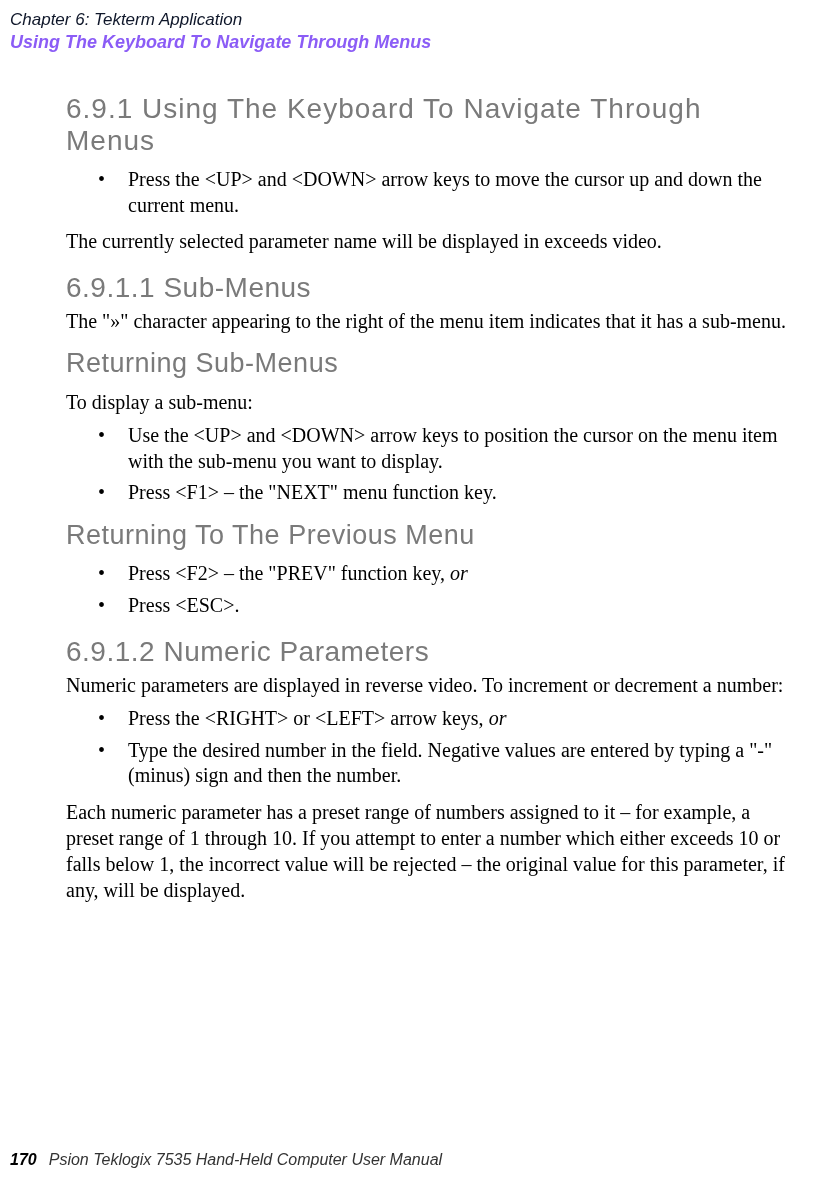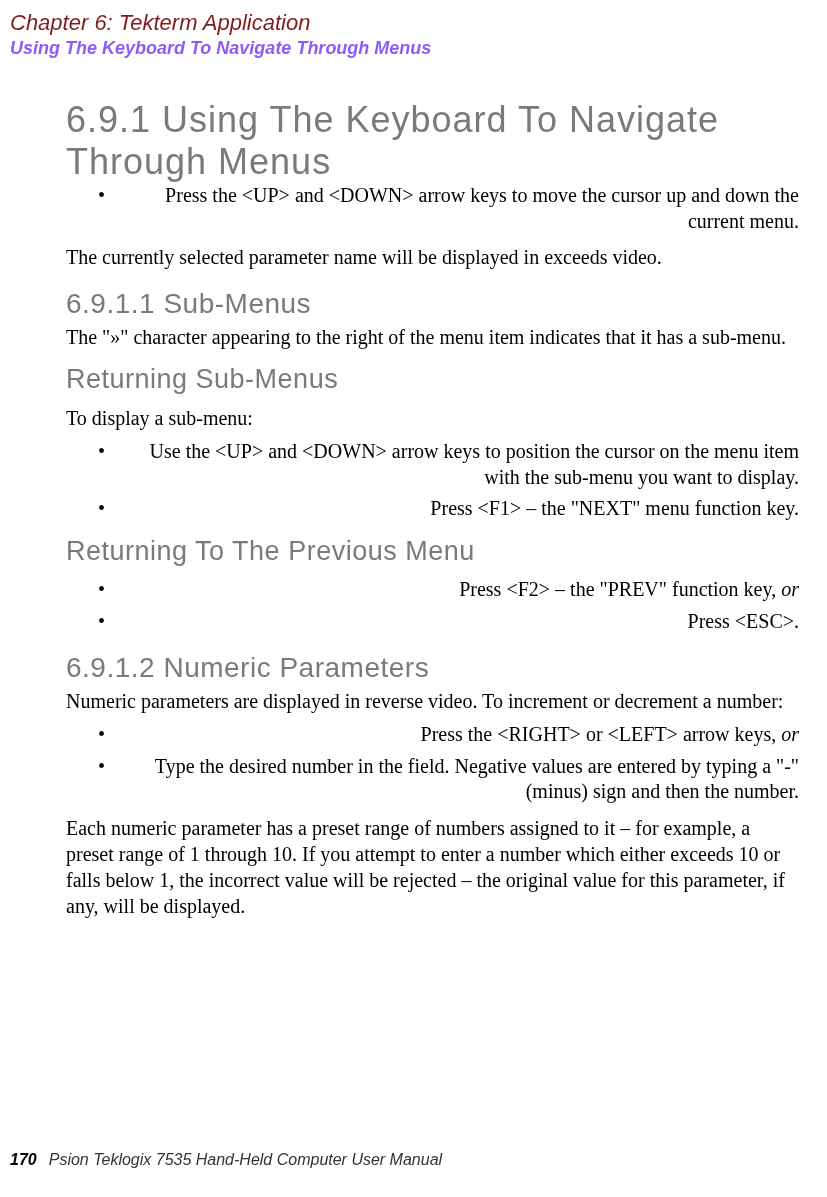--- a/index.html
+++ b/index.html
@@ -16,40 +16,41 @@
       position: relative;
       padding: 10px 28px 0 0;
     }
     .header {
       padding-left: 10px;
       margin-bottom: 40px;
     }
     .chapter-line {
       font-style: italic;
       font-family: Arial, Helvetica, sans-serif;
-      font-size: 22px;
-      color: #7f1d1d;
+      font-size: 17px;
+      color: #0f172a;
       margin-bottom: 2px;
     }
     .header-title {
       font-style: italic;
       font-family: Arial, Helvetica, sans-serif;
       font-weight: bold;
       font-size: 18px;
       color: #8b5cf6;
     }
     .content {
       padding-left: 66px;
     }
     .h-section {
       font-family: 'Arial Narrow', Arial, sans-serif;
       font-stretch: condensed;
-      font-size: 36px;
+      font-size: 28px;
       color: #7a7a7a;
       letter-spacing: 1px;
+      margin-bottom: 10px;
       font-weight: 400;
     }
     .h-subsection {
       font-family: 'Arial Narrow', Arial, sans-serif;
       font-stretch: condensed;
       font-size: 28px;
       color: #7a7a7a;
       letter-spacing: 0.5px;
       margin-top: 18px;
       margin-bottom: 4px;
@@ -74,21 +75,20 @@
       list-style: none;
       padding-left: 32px;
       margin-bottom: 10px;
     }
     ul li {
       font-size: 20px;
       line-height: 1.28;
       margin-bottom: 6px;
       position: relative;
       padding-left: 30px;
-      text-align: right;
     }
     ul li::before {
       content: "•";
       position: absolute;
       left: 0;
       top: 0;
       font-size: 20px;
     }
     .or {
       font-style: italic;

